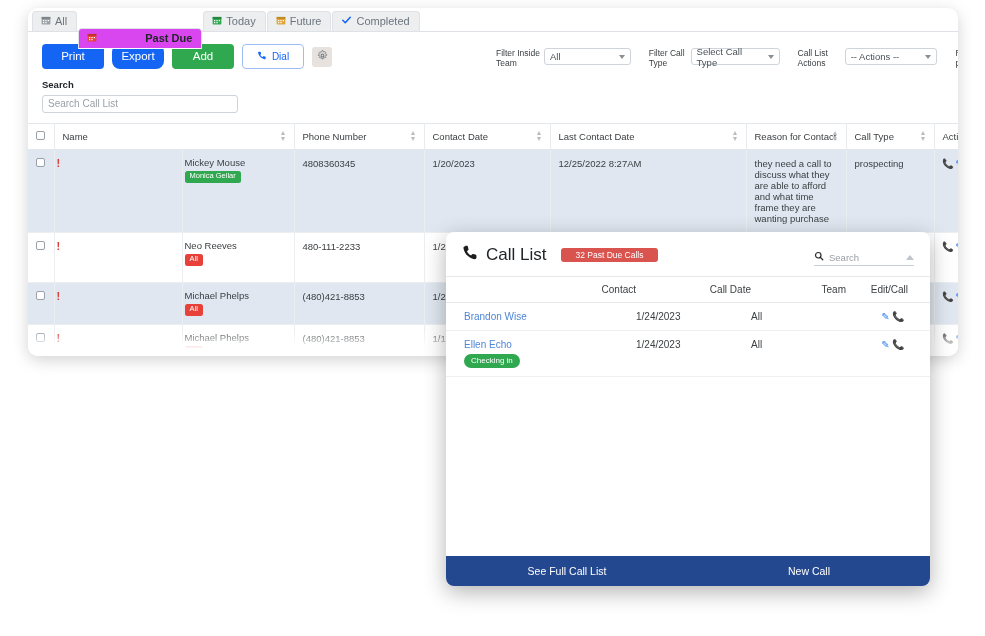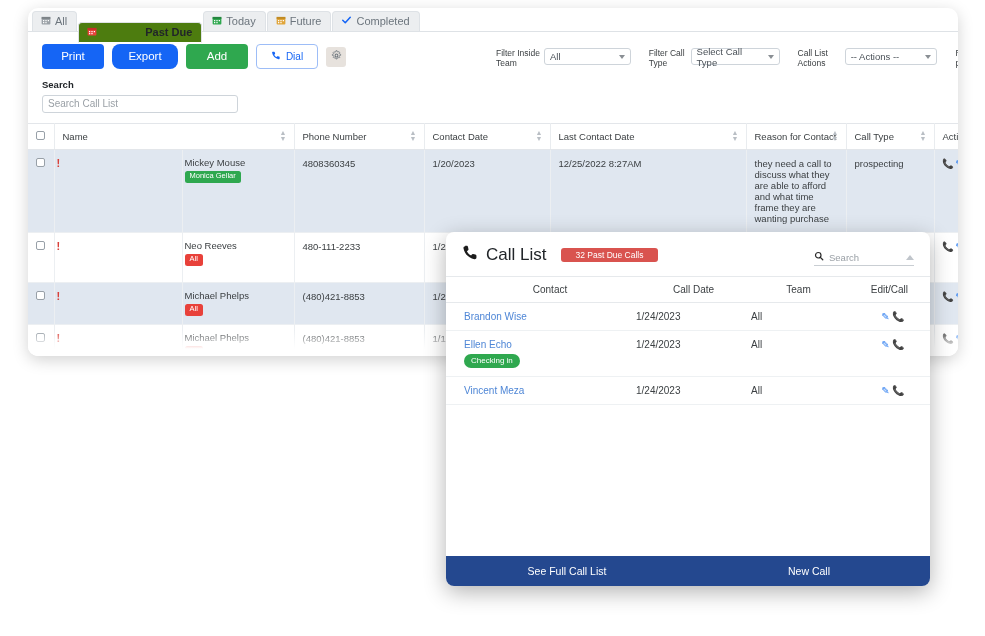--- a/index.html
+++ b/index.html
@@ -41,37 +41,37 @@
     font-size: 11px; color: #6c757d;
     background: #eceef0;
     border: 1px solid #dee2e6;
     border-bottom: none;
     border-radius: 4px 4px 0 0;
     margin-right: 1px;
     line-height: 1;
     white-space: nowrap;
   }
   .tab.active {
-    background: #4d7c0f; color: #212529; font-weight: bold;
-    position: relative; top: 12px;
+    background: #d946ef; color: #212529; font-weight: bold;
+    position: relative; top: 18px;
     border-bottom: 1px solid #fff;
     gap: 48px;
   }
   .tab .ic { font-size: 10px; line-height: 1; }
 
   
   .toolbar { display: flex; align-items: center; gap: 8px; padding: 12px 0 0 14px; }
   .btn {
     border: none; border-radius: 4px;
     font-size: 11.5px; color: #fff;
     padding: 6px 0; width: 62px; text-align: center;
     cursor: pointer; line-height: 1.1;
   }
   .btn-print, .btn-export { background: #1565f5; }
-  .btn-export { width: 66px; border-radius: 8px; }
+  .btn-export { width: 52px; border-radius: 8px; }
   .btn-add { background: #2fa84f; width: 62px; }
   .btn-dial {
     background: #fff; color: #1565f5;
     border: 1px solid #9dbdf7; border-radius: 4px;
     width: 62px; padding: 5px 0; font-size: 10px;
     display: flex; align-items: center; justify-content: center; gap: 4px;
   }
   .btn-gear {
     background: #e7e2dd; border: none; border-radius: 3px;
     width: 20px; height: 20px; color: #6c757d; font-size: 11px;
@@ -197,21 +197,21 @@
   .modal-search input::placeholder { color: #9aa0a6; }
   .collapse-caret {
     width: 0; height: 0; margin-left: auto;
     border-left: 4px solid transparent;
     border-right: 4px solid transparent;
     border-bottom: 5px solid #c0c5cb;
   }
   .mtbl { width: 100%; border-collapse: collapse; table-layout: fixed; }
   .mtbl th {
     font-size: 10px; font-weight: normal; color: #3c4043;
-    text-align: center; padding: 7px 0 7px 0;
+    text-align: right; padding: 7px 0 7px 0;
     border-top: 1px solid #e6e9ec; border-bottom: 1px solid #e6e9ec;
   }
   .mtbl td {
     font-size: 10px; color: #3c4043;
     padding: 8px 0; vertical-align: top;
     border-bottom: 1px solid #eef1f3;
   }
   .mtbl .c-contact { padding-left: 18px; width: 190px; }
   .mtbl .c-date { width: 115px; }
   .mtbl .c-team { width: 95px; }
@@ -533,30 +533,20 @@
           <td class="c-contact">
             <span class="mlink">Ellen Echo</span><br>
             <span class="mbadge">Checking in</span>
           </td>
           <td class="c-date">1/24/2023</td>
           <td class="c-team">All</td>
           <td class="c-edit medit">
             <span class="e-pen">✎</span><span class="e-ph">📞</span>
           </td>
         </tr>
-        <tr>
-          <td class="c-contact">
-            <span class="mlink">Vincent Meza</span>
-          </td>
-          <td class="c-date">1/24/2023</td>
-          <td class="c-team">All</td>
-          <td class="c-edit medit">
-            <span class="e-pen">✎</span><span class="e-ph">📞</span>
-          </td>
-        </tr>
       </tbody>
     </table>
 
     <div class="modal-foot">
       <div class="foot-btn">See Full Call List</div>
       <div class="foot-btn">New Call</div>
     </div>
   </div>
 
 </div>

